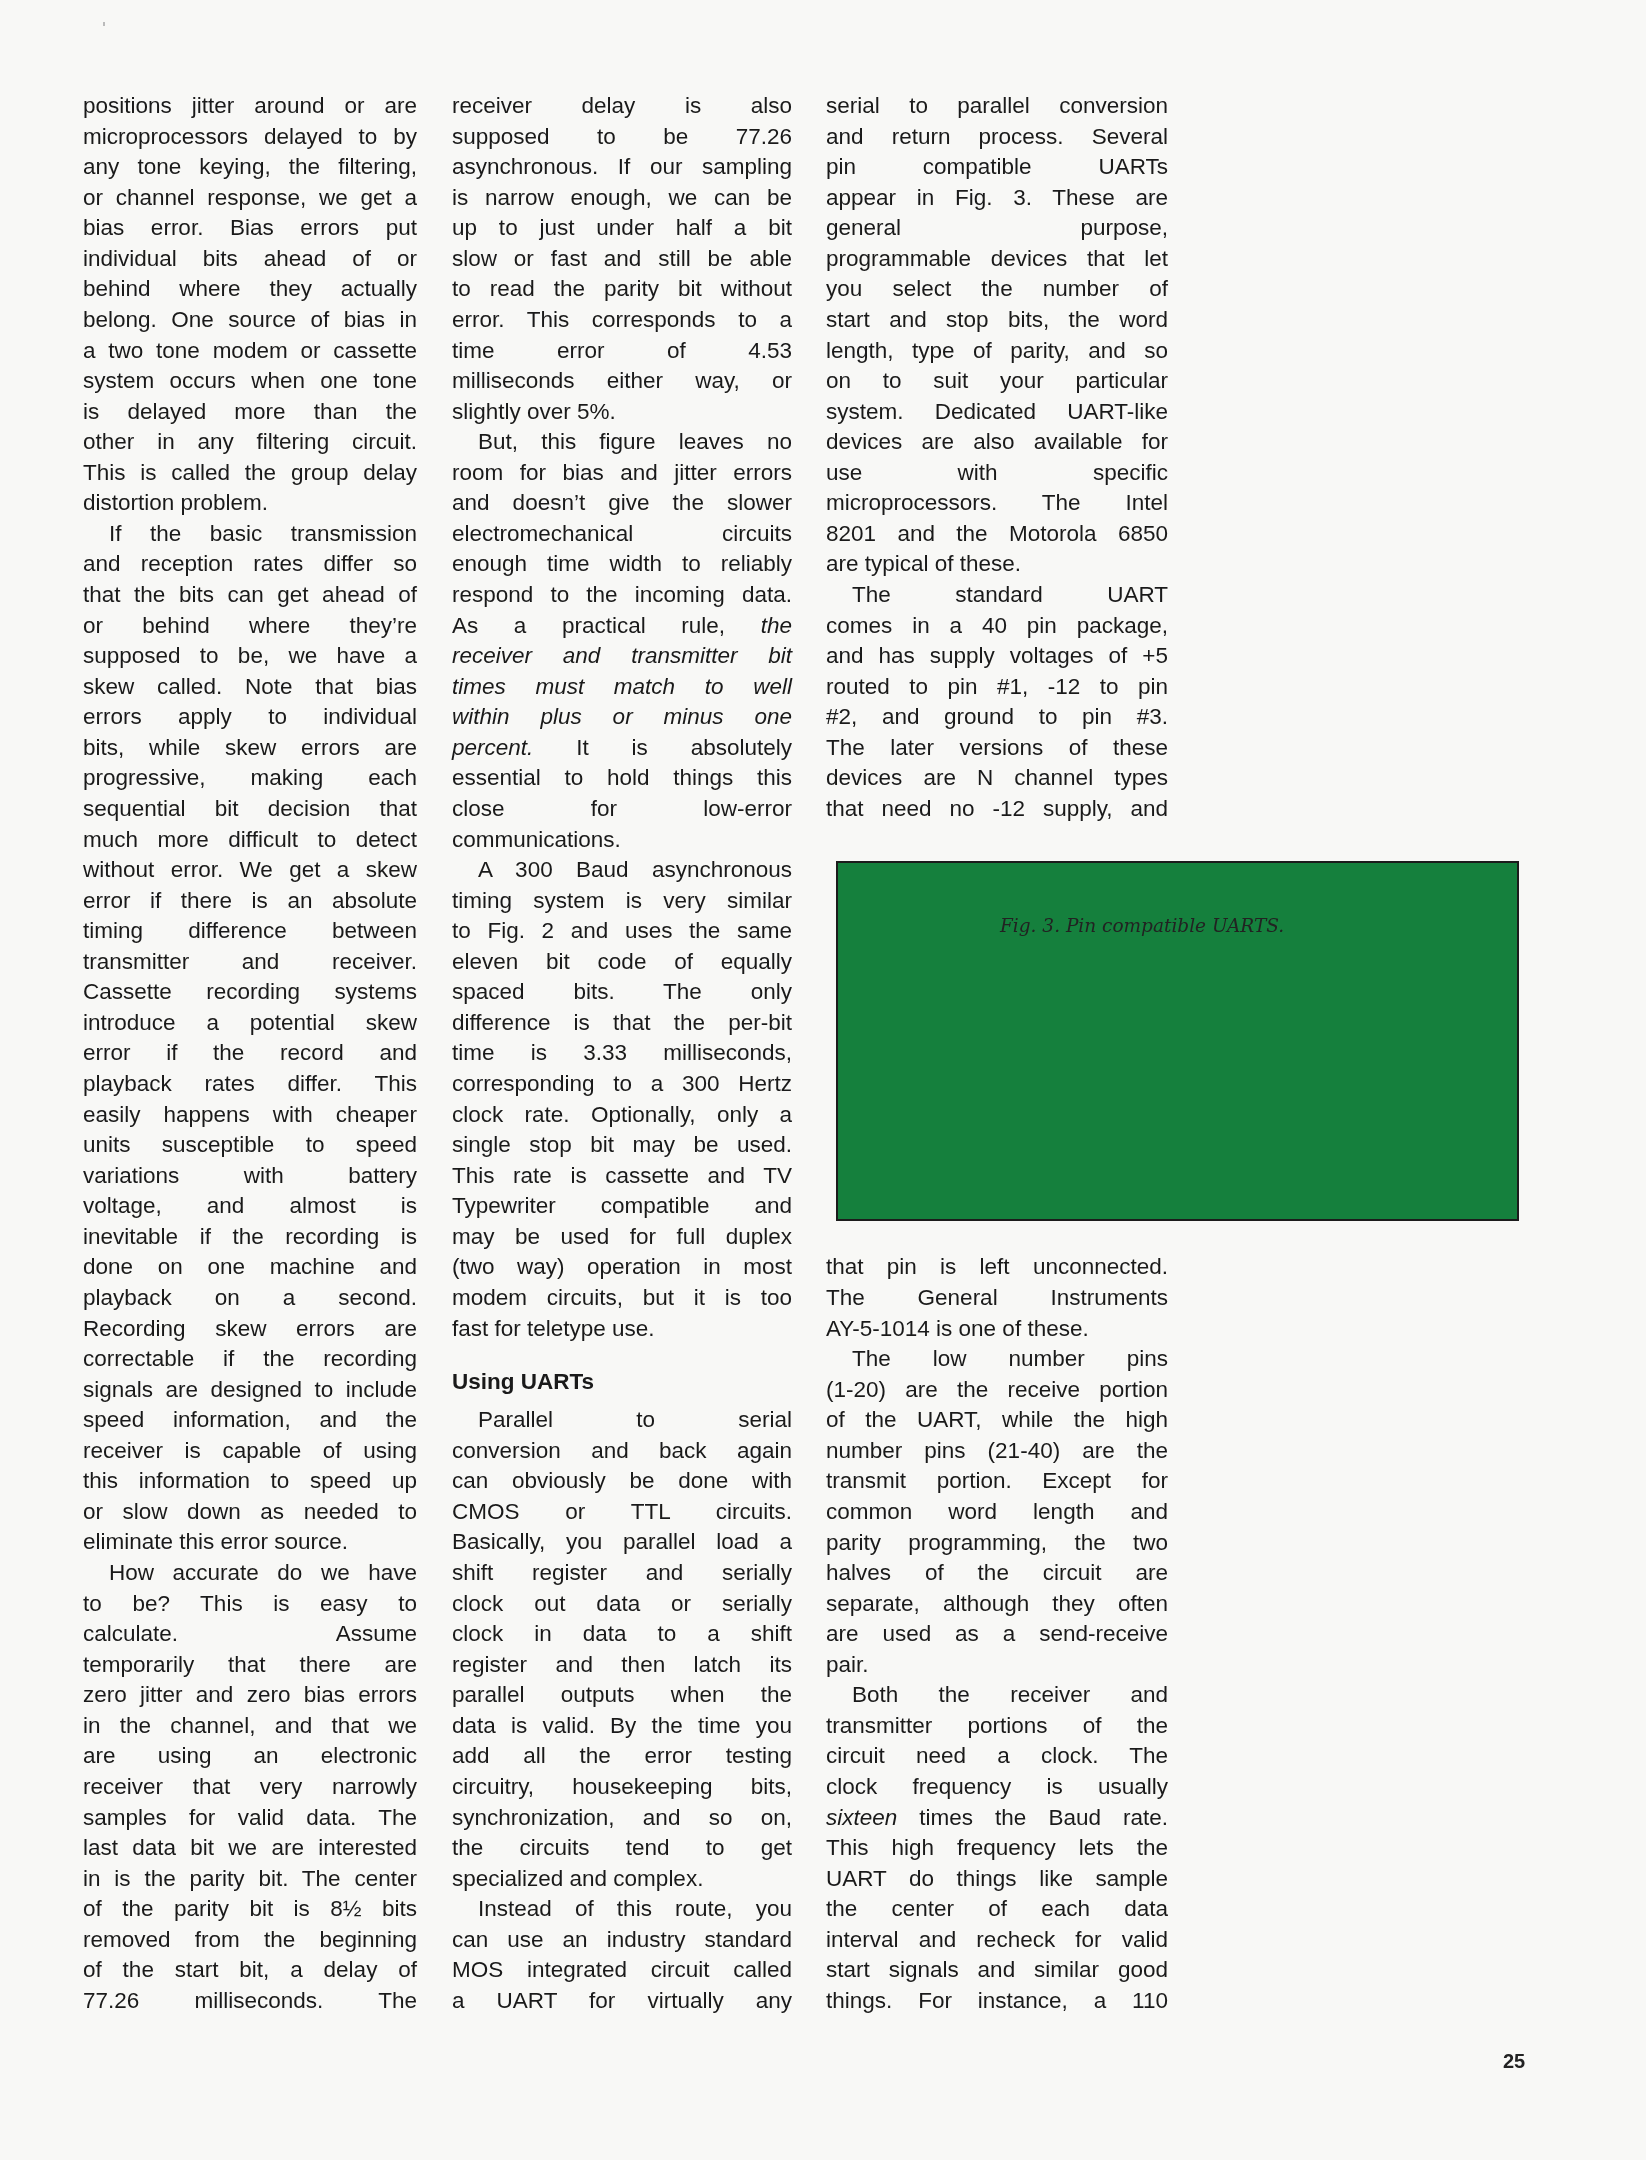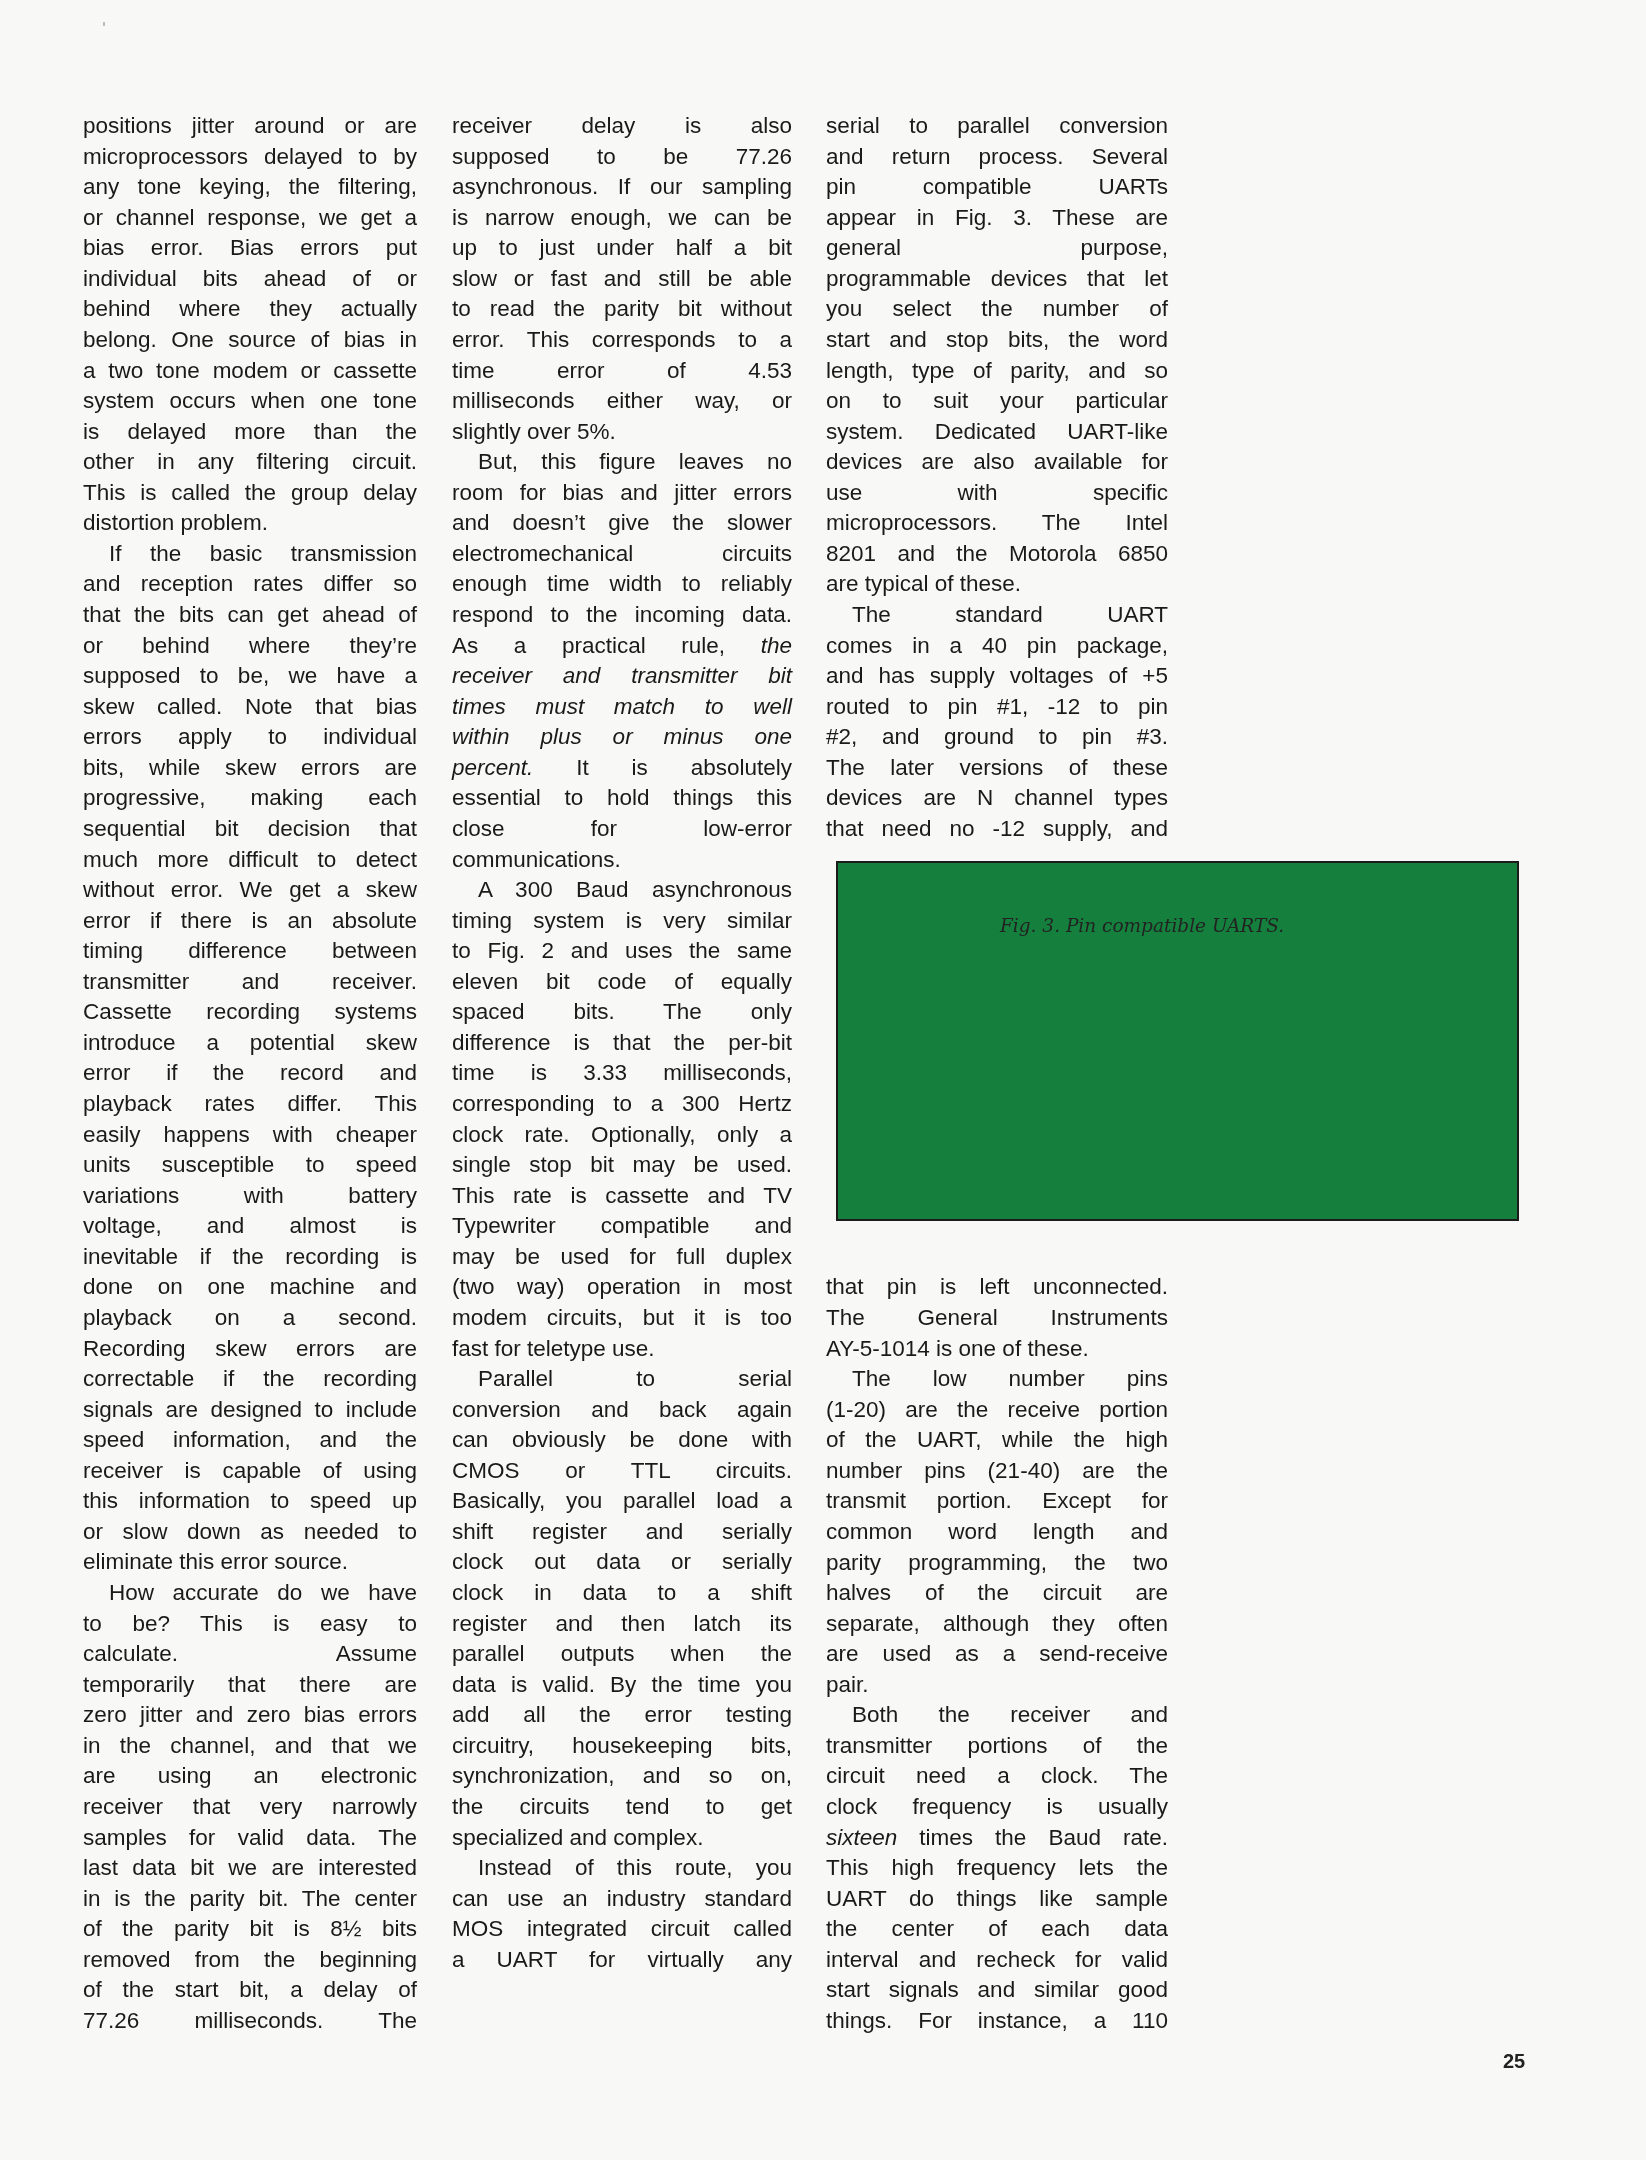--- a/index.html
+++ b/index.html
@@ -4,21 +4,21 @@
 <style>
   html, body { margin: 0; padding: 0; }
   body {
     width: 1646px; height: 2160px; position: relative; overflow: hidden;
     background: #f8f8f6;
     color: #1a1a1a;
     font-family: "Liberation Sans", "DejaVu Sans", sans-serif;
   }
   .col {
     position: absolute; top: 91px;
-    font-size: 22.5px; line-height: 30.57px; margin-top: 20px;
+    font-size: 22.5px; line-height: 30.57px;
   }
   #col1 { left: 83px; width: 334px; }
   #col2 { left: 452px; width: 340px; }
   #col3 { left: 826px; width: 342px; }
   .ln {
     display: block; height: 30.57px; white-space: nowrap;
     text-align: justify; text-align-last: justify;
     overflow: visible;
   }
   .ln.last { text-align: left; text-align-last: left; }
@@ -160,20 +160,21 @@
         <span class="ln">corresponding to a 300 Hertz</span>
         <span class="ln">clock rate. Optionally, only a</span>
         <span class="ln">single stop bit may be used.</span>
         <span class="ln">This rate is cassette and TV</span>
         <span class="ln">Typewriter compatible and</span>
         <span class="ln">may be used for full duplex</span>
         <span class="ln">(two way) operation in most</span>
         <span class="ln">modem circuits, but it is too</span>
         <span class="ln last">fast for teletype use.</span>
       </div>
+    <div class="heading">Using UARTs</div>
     <div>
         <span class="ln indent">Parallel to serial</span>
         <span class="ln">conversion and back again</span>
         <span class="ln">can obviously be done with</span>
         <span class="ln">CMOS or TTL circuits.</span>
         <span class="ln">Basically, you parallel load a</span>
         <span class="ln">shift register and serially</span>
         <span class="ln">clock out data or serially</span>
         <span class="ln">clock in data to a shift</span>
         <span class="ln">register and then latch its</span>

